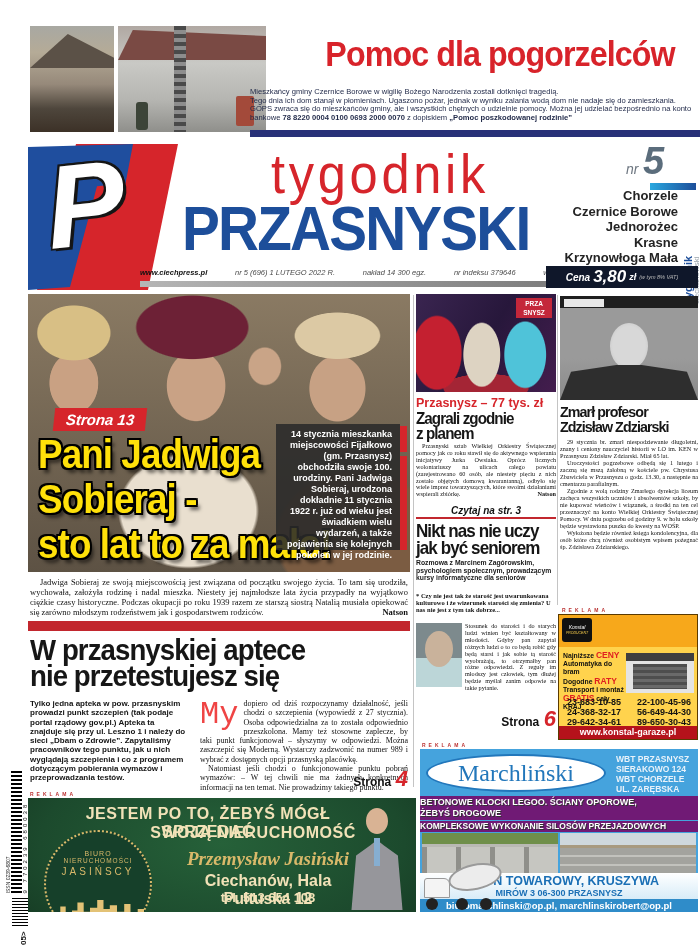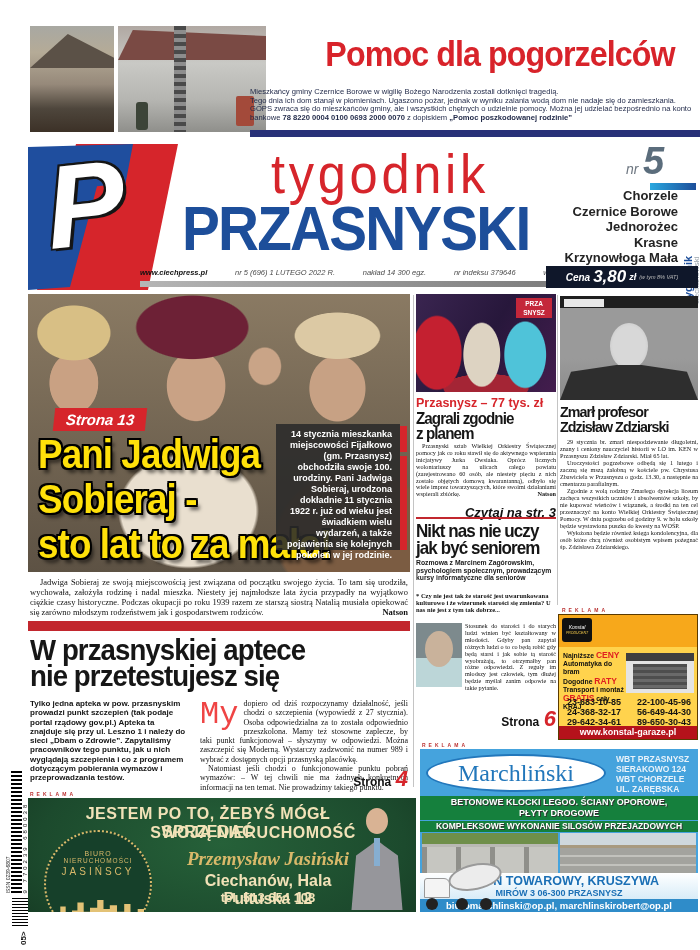--- a/index.html
+++ b/index.html
@@ -51,21 +51,21 @@
   .redseg { background:#d6252b; width:7px; }
   .reddiv { background:#c2272e; }
 
   
   .h-black { font-weight:900; color:#161616; letter-spacing:-1px; }
   .kicker { color:#d6252b; font-weight:bold; font-size:12.5px; }
   .pgref-label { font-weight:bold; font-size:12px; color:#111; }
   .pgref-num { font-weight:bold; font-size:22px; color:#d6252b; font-style:italic; }
   .smallbody { font-size:6.2px; line-height:6.9px; }
   .byline { font-weight:bold; float:right; }
-  .readmore { font-weight:bold; font-style:italic; font-size:13px; text-align:right; }
+  .readmore { font-weight:bold; font-style:italic; font-size:10px; text-align:center; }
   .reklama { font-size:5px; letter-spacing:3px; color:#b33; font-weight:bold; }
 
   
   .fire1 { background:linear-gradient(180deg,#a8a8a2 0%,#b5ab97 25%,#96897a 55%,#4e463c 78%,#3c3127 100%); }
   .fire1 .roof { position:absolute; left:0; top:8px; width:100%; height:34px; background:#5b5147; clip-path:polygon(0 100%,45% 0,100% 70%,100% 100%); }
   .fire2 { background:linear-gradient(180deg,#b0a8a2 0%,#c9c9c5 35%,#b5b5b1 70%,#8f8f8b 100%); }
   .fire2 .roof { position:absolute; left:0; top:4px; width:100%; height:30px; background:#7a4a44; clip-path:polygon(0 100%,10% 0,100% 20%,100% 100%); }
   .fire2 .ladder { position:absolute; left:56px; top:0; width:12px; height:100%; background:repeating-linear-gradient(180deg,#4a4a4a 0 4px,#8d8d8d 4px 8px); }
   .fire2 .fff { position:absolute; left:18px; bottom:2px; width:12px; height:28px; background:#3c4438; border-radius:3px; }
   .fire2 .eq { position:absolute; right:12px; bottom:6px; width:18px; height:30px; background:#a34a3a; border-radius:2px; }
@@ -125,21 +125,21 @@
   .konstal .phone { font-size:9px; font-weight:bold; color:#111; white-space:nowrap; }
   .klogo { position:absolute; left:3px; top:3px; width:30px; height:24px; background:#111; border-radius:3px; color:#fff;
            font-size:5px; font-style:italic; text-align:center; line-height:6px; padding-top:6px; }
   .kfoot { background:#b5121b; color:#fff; font-weight:bold; font-size:9px; text-align:center; }
 
   
   .march { background:#45a3dd; }
   .march .oval { position:absolute; left:6px; top:5px; width:180px; height:38px; background:#fff; border:2px solid #2277bb;
                  border-radius:50%; text-align:center; color:#2277bb; font-family:"Liberation Serif", serif; font-size:24px; line-height:34px; }
   .march .side { font-size:8.5px; font-weight:bold; color:#e8f2fa; line-height:10px; text-align:left; }
-  .march .band { background:#15803d; color:#fff; font-weight:bold; text-align:center;
+  .march .band { background:#701a75; color:#fff; font-weight:bold; 
                  text-shadow:1px 1px 0 #333; }
   .march .info { color:#1a6fb5; text-align:center; font-weight:bold; }
 
   .colrule { background:#c4c4c4; width:1px; }
 </style>
 </head>
 <body>
 
 <div class="page">
 
@@ -355,21 +355,21 @@
   <div class="abs march" style="left:420px;top:749px;width:278px;height:163px;">
     <div class="oval">Marchliński</div>
     <div class="side" style="position:absolute;left:196px;top:5px;">
       <div>WBT PRZASNYSZ</div>
       <div>SIERAKOWO 124</div>
       <div>WBT CHORZELE</div>
       <div>UL. ZARĘBSKA</div>
     </div>
     <div class="band" style="position:absolute;left:0;top:47px;width:100%;font-size:9px;line-height:11px;padding:1px 0;">
       <div>BETONOWE KLOCKI LEGOO. ŚCIANY OPOROWE,</div>
-      <div>PŁYTY DROGOWE</div>
+      <div>ŻEBYŚ DROGOWE</div>
     </div>
     <div class="band" style="position:absolute;left:0;top:72px;width:100%;font-size:8.5px;line-height:11px;">KOMPLEKSOWE WYKONANIE SILOSÓW PRZEJAZDOWYCH</div>
     <div class="silo1" style="position:absolute;left:2px;top:84px;width:136px;height:40px;">
       <div class="walls"></div>
     </div>
     <div class="silo2" style="position:absolute;left:140px;top:84px;width:136px;height:40px;">
       <div class="blocks"></div>
     </div>
     <div style="position:absolute;left:0;top:124px;width:100%;height:26px;background:linear-gradient(180deg,#ffffff,#d8ecf8);">
       <div class="info" style="font-size:12.5px;margin-top:1px;">BETON TOWAROWY, KRUSZYWA</div>

